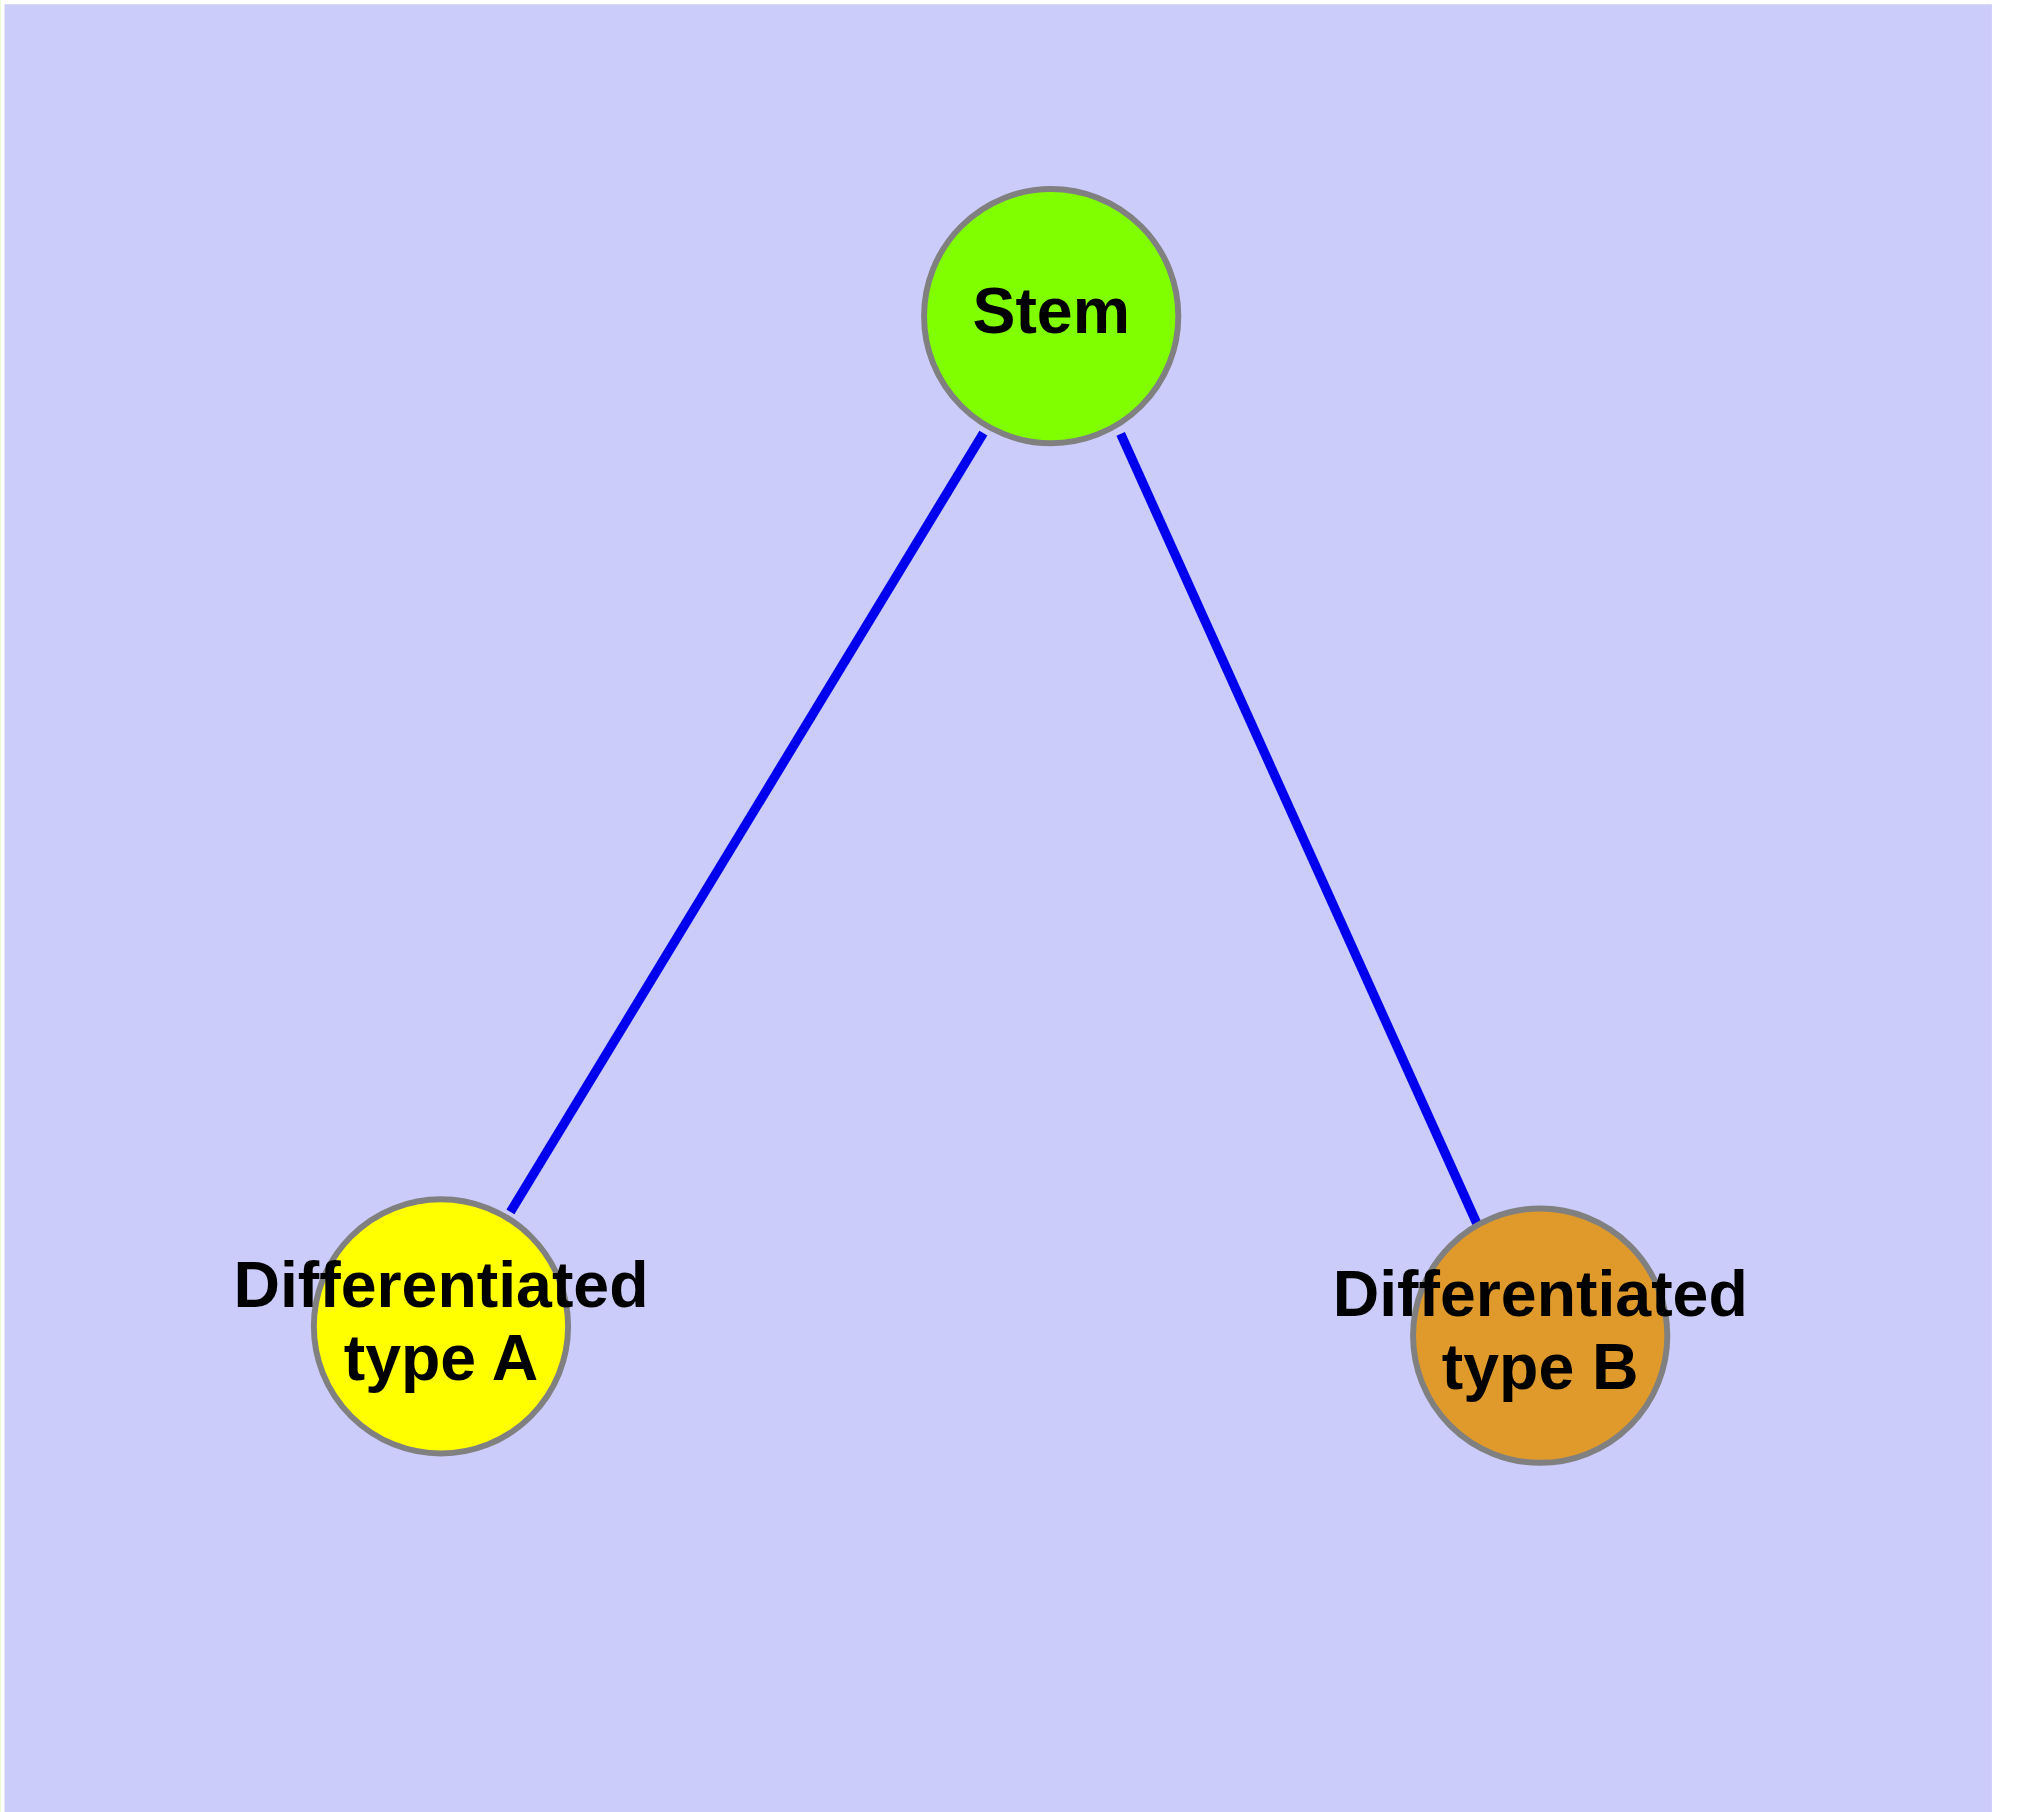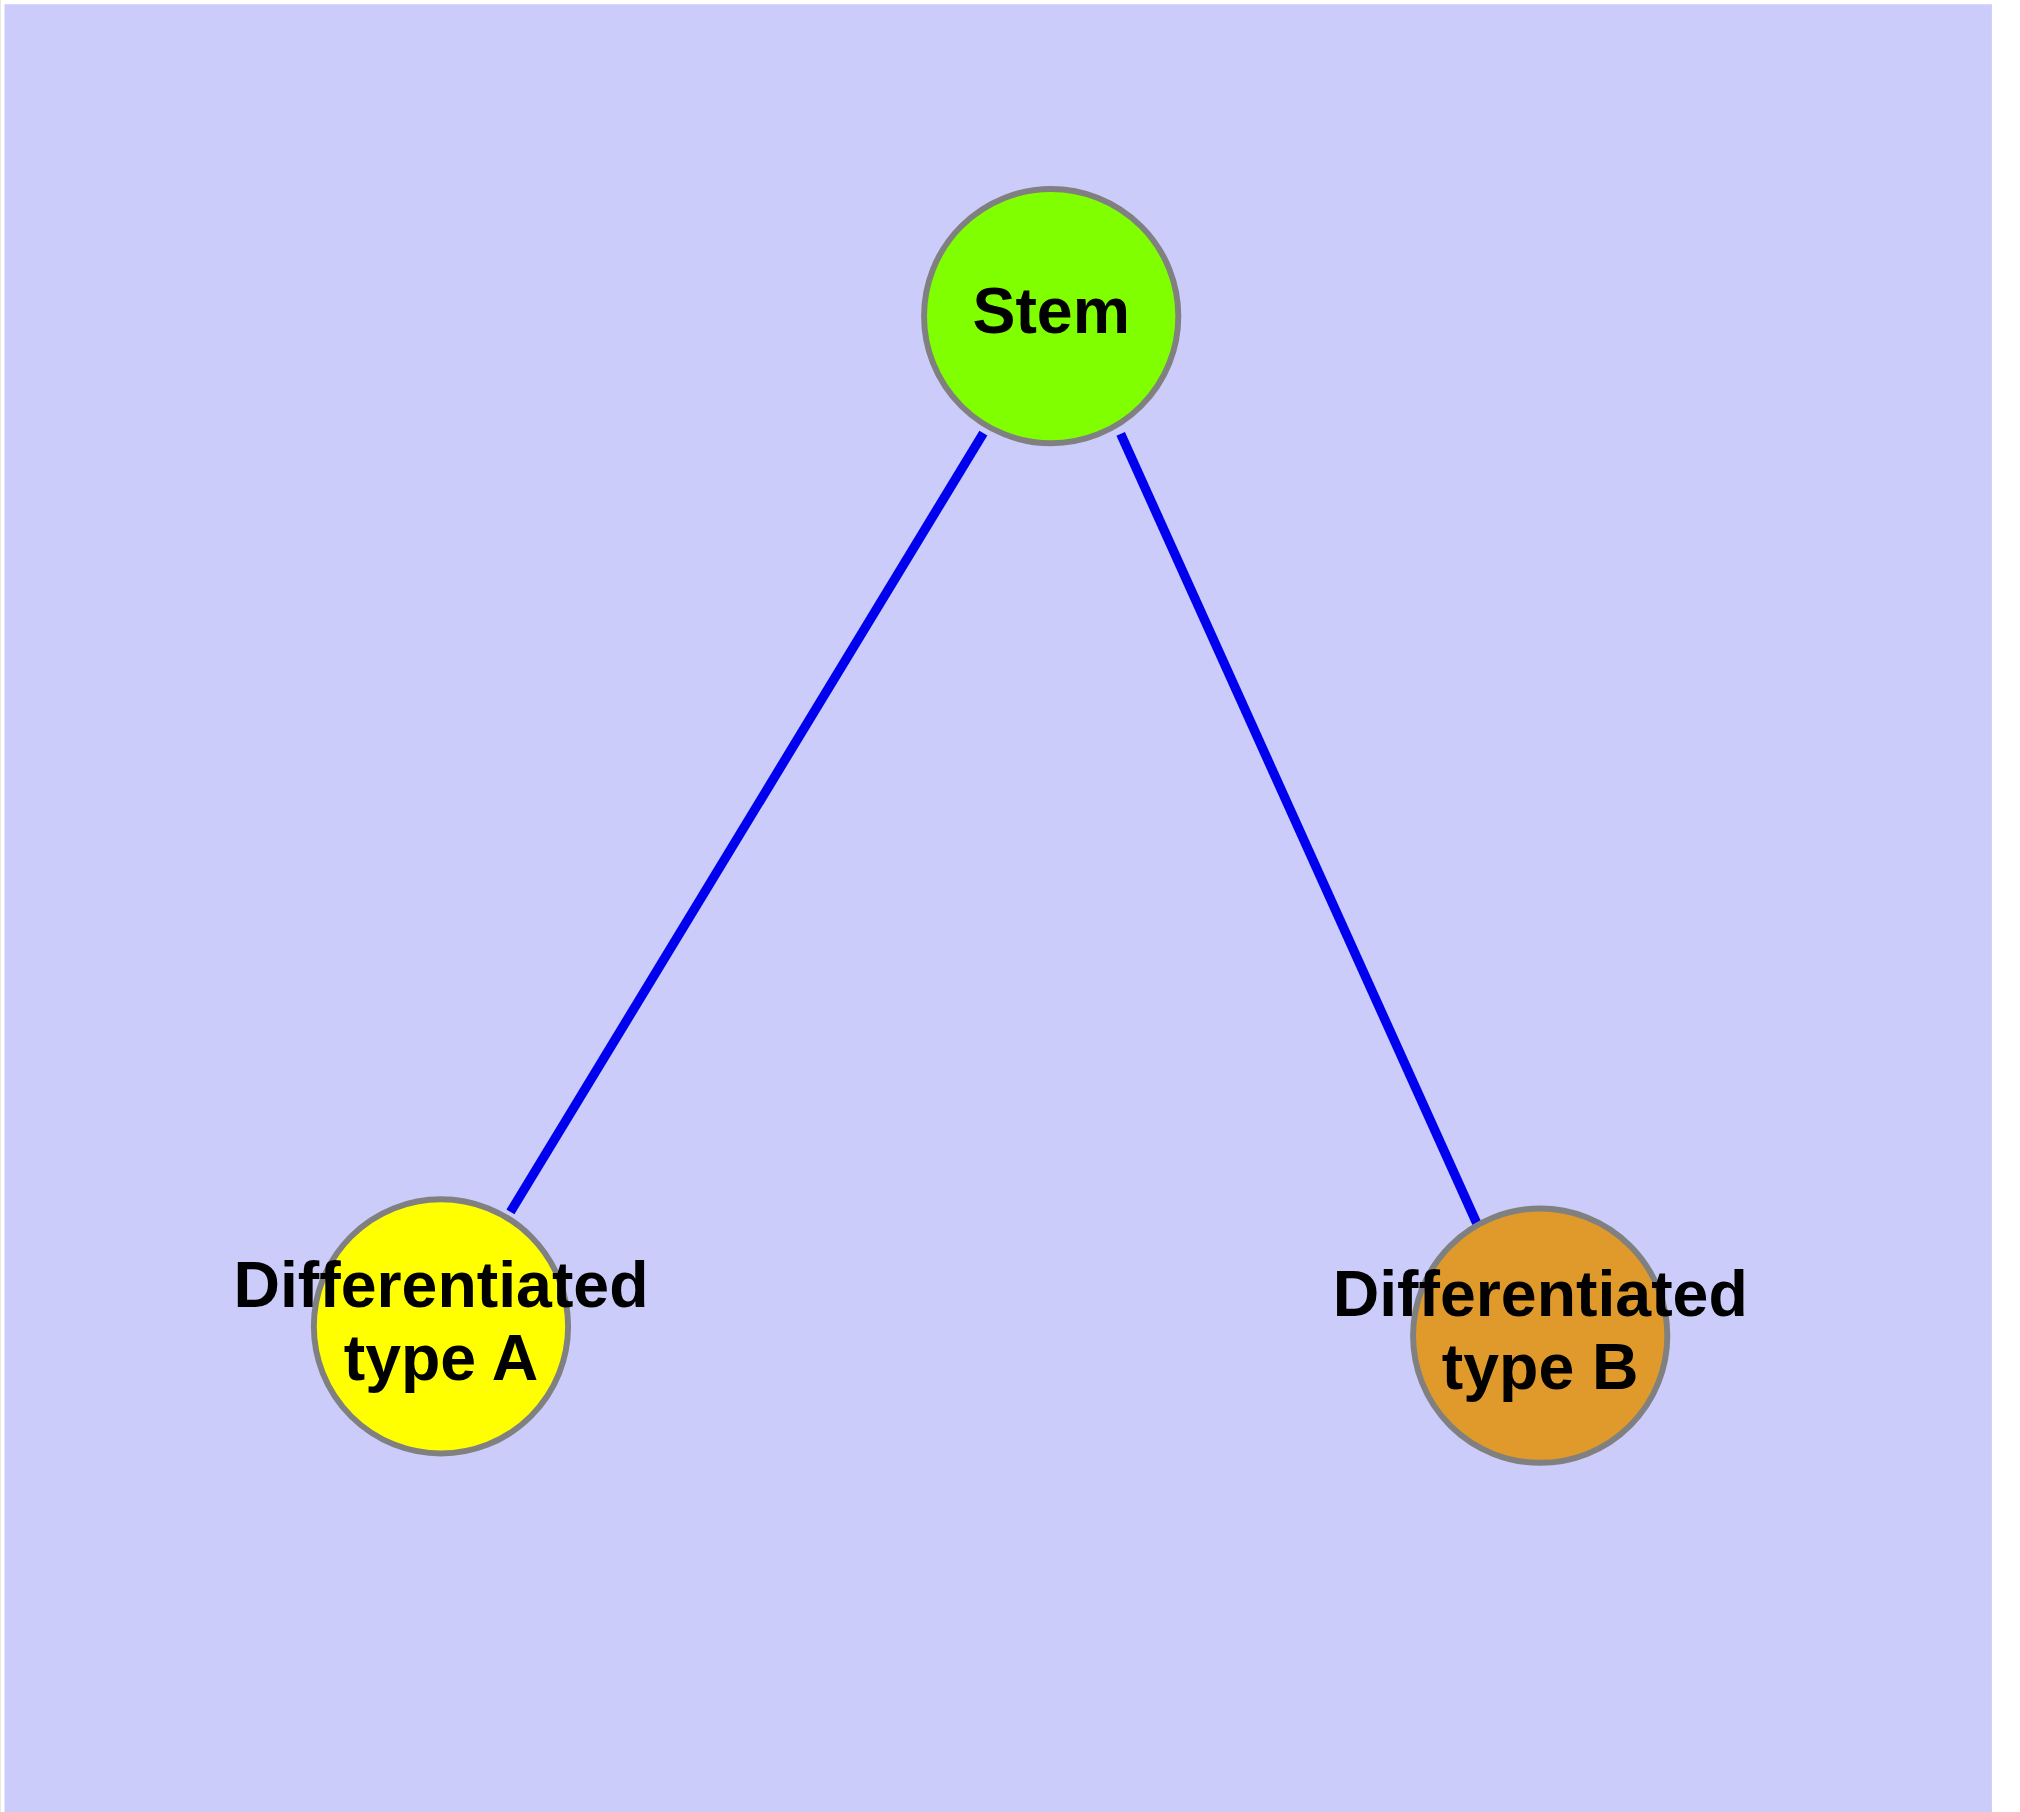--- a/index.html
+++ b/index.html
@@ -11,21 +11,21 @@
   body {
     width: 2021px;
     height: 1812px;
     overflow: hidden;
     font-family: "Liberation Sans", sans-serif;
   }
   #canvas-root {
     position: relative;
     width: 1943px;
     height: 1812px;
-    background: #a3a3a3;
+    background: #bef264;
   }
   #graph-panel {
     position: absolute;
     left: 0;
     top: 0;
     width: 2021px;
     height: 1812px;
   }
   #graph-svg {
     display: block;

